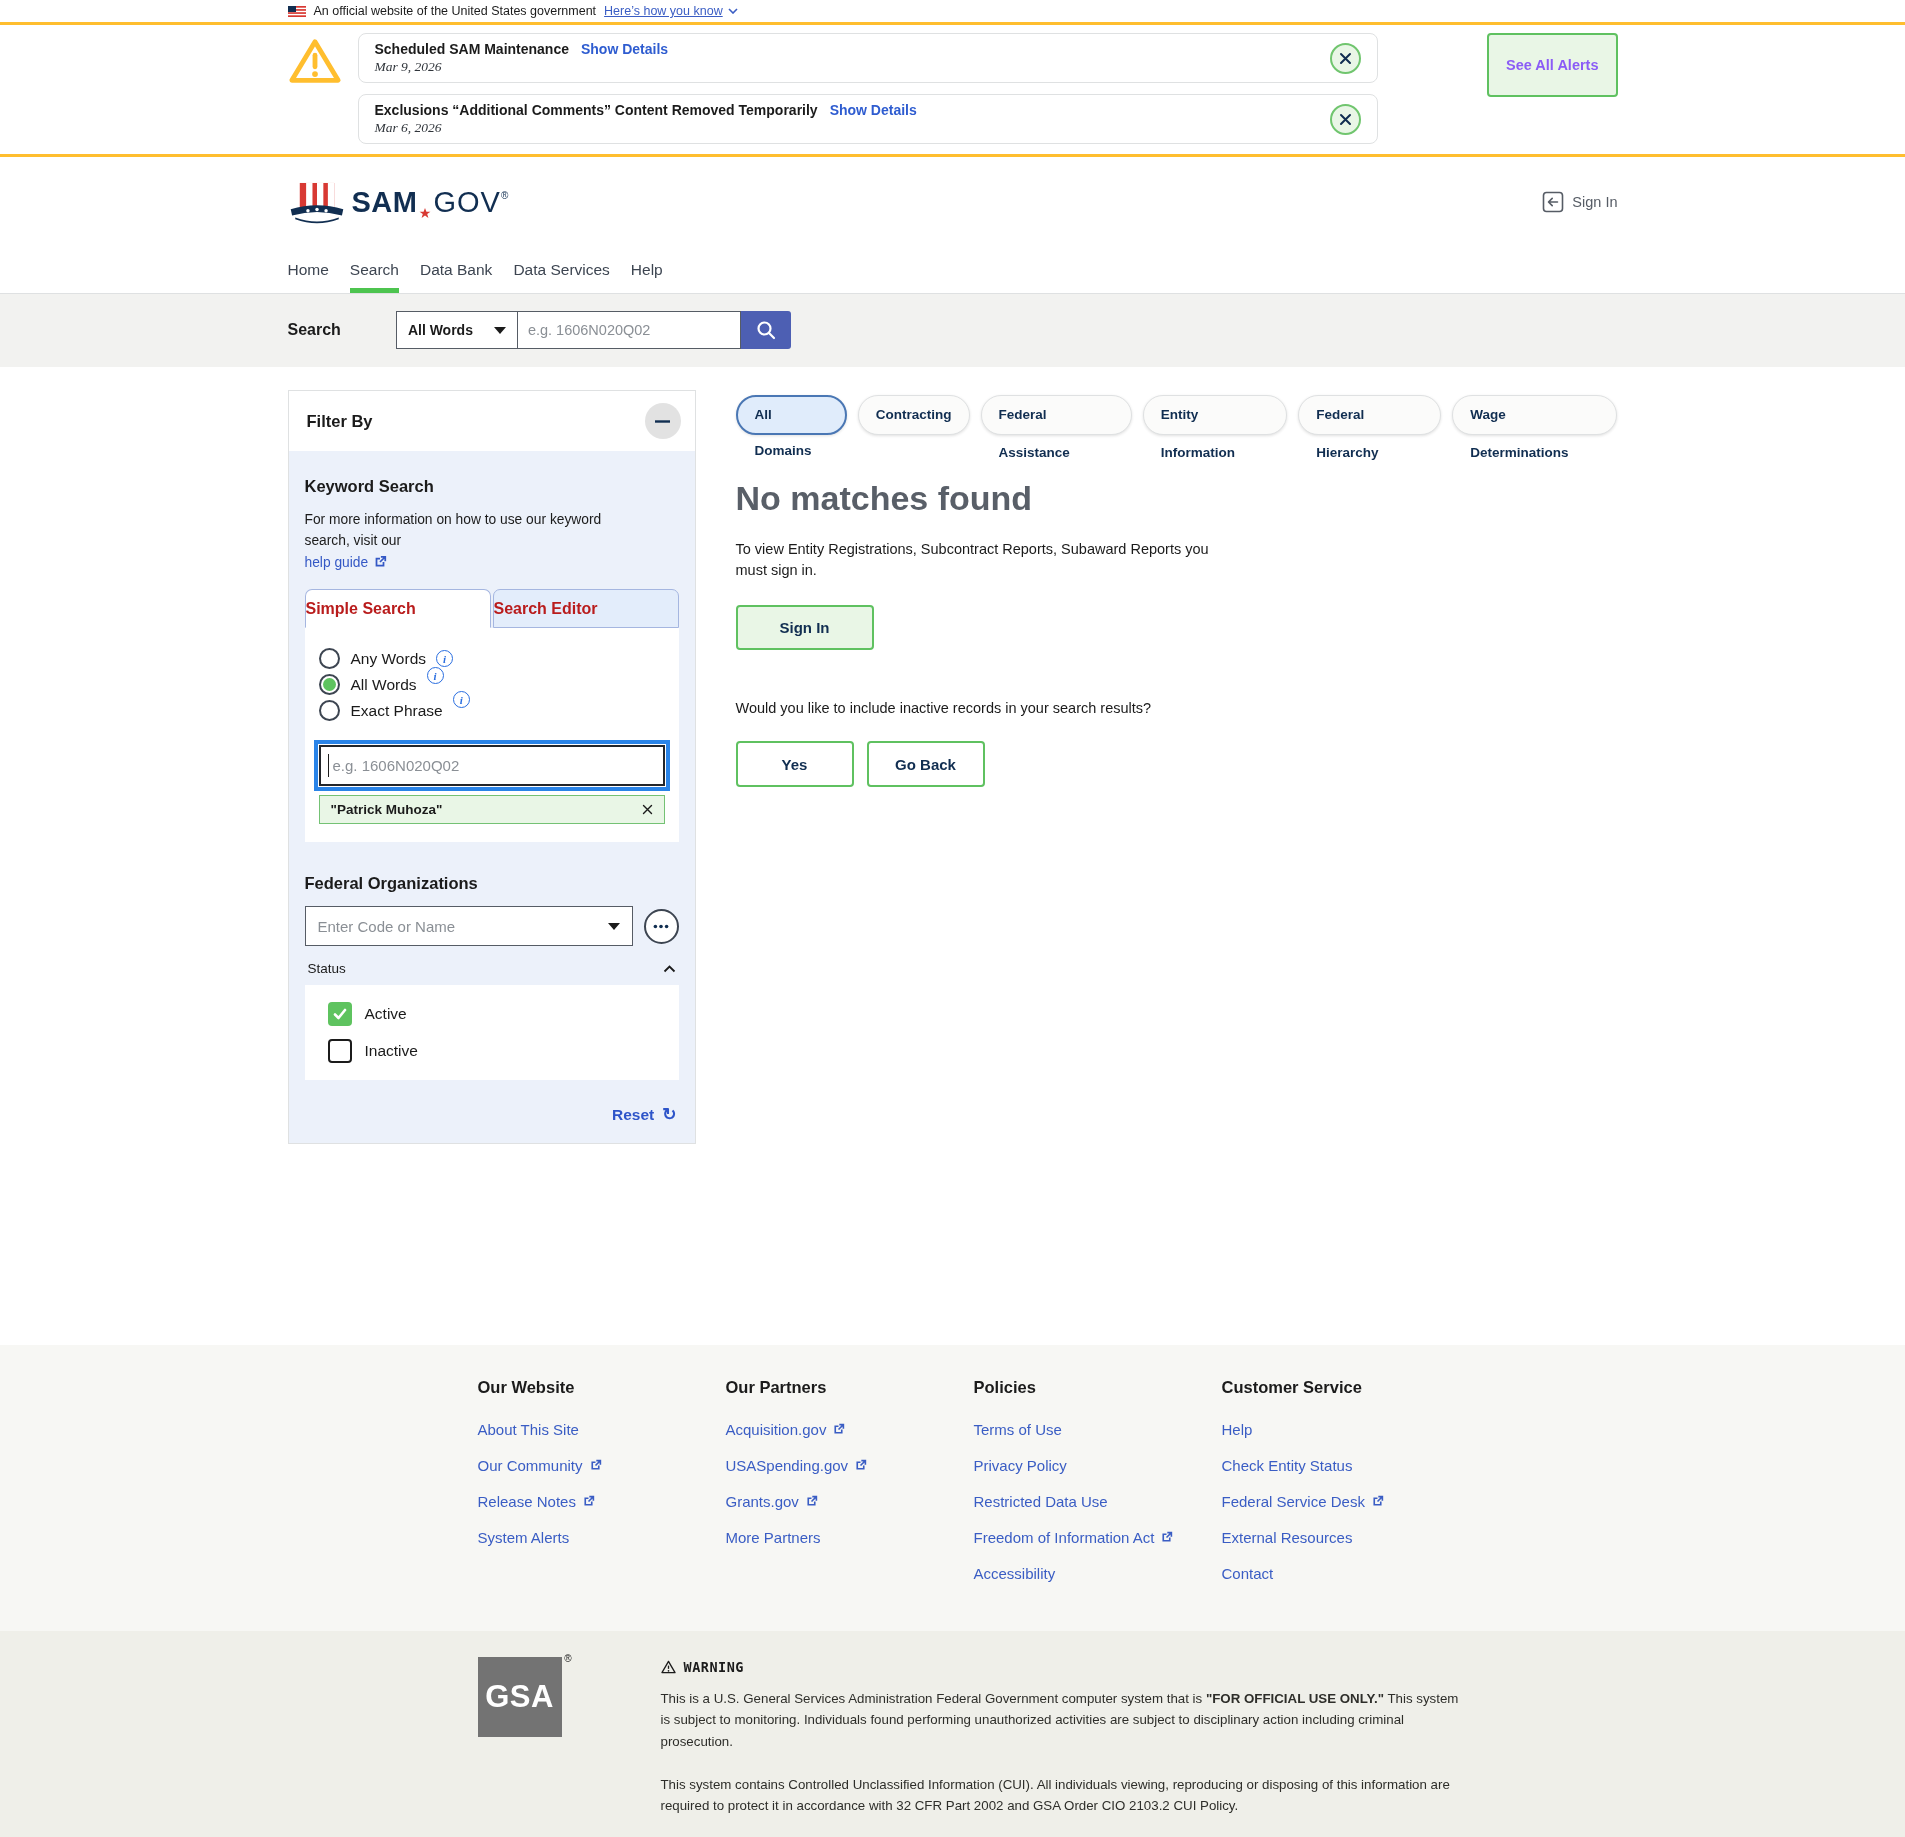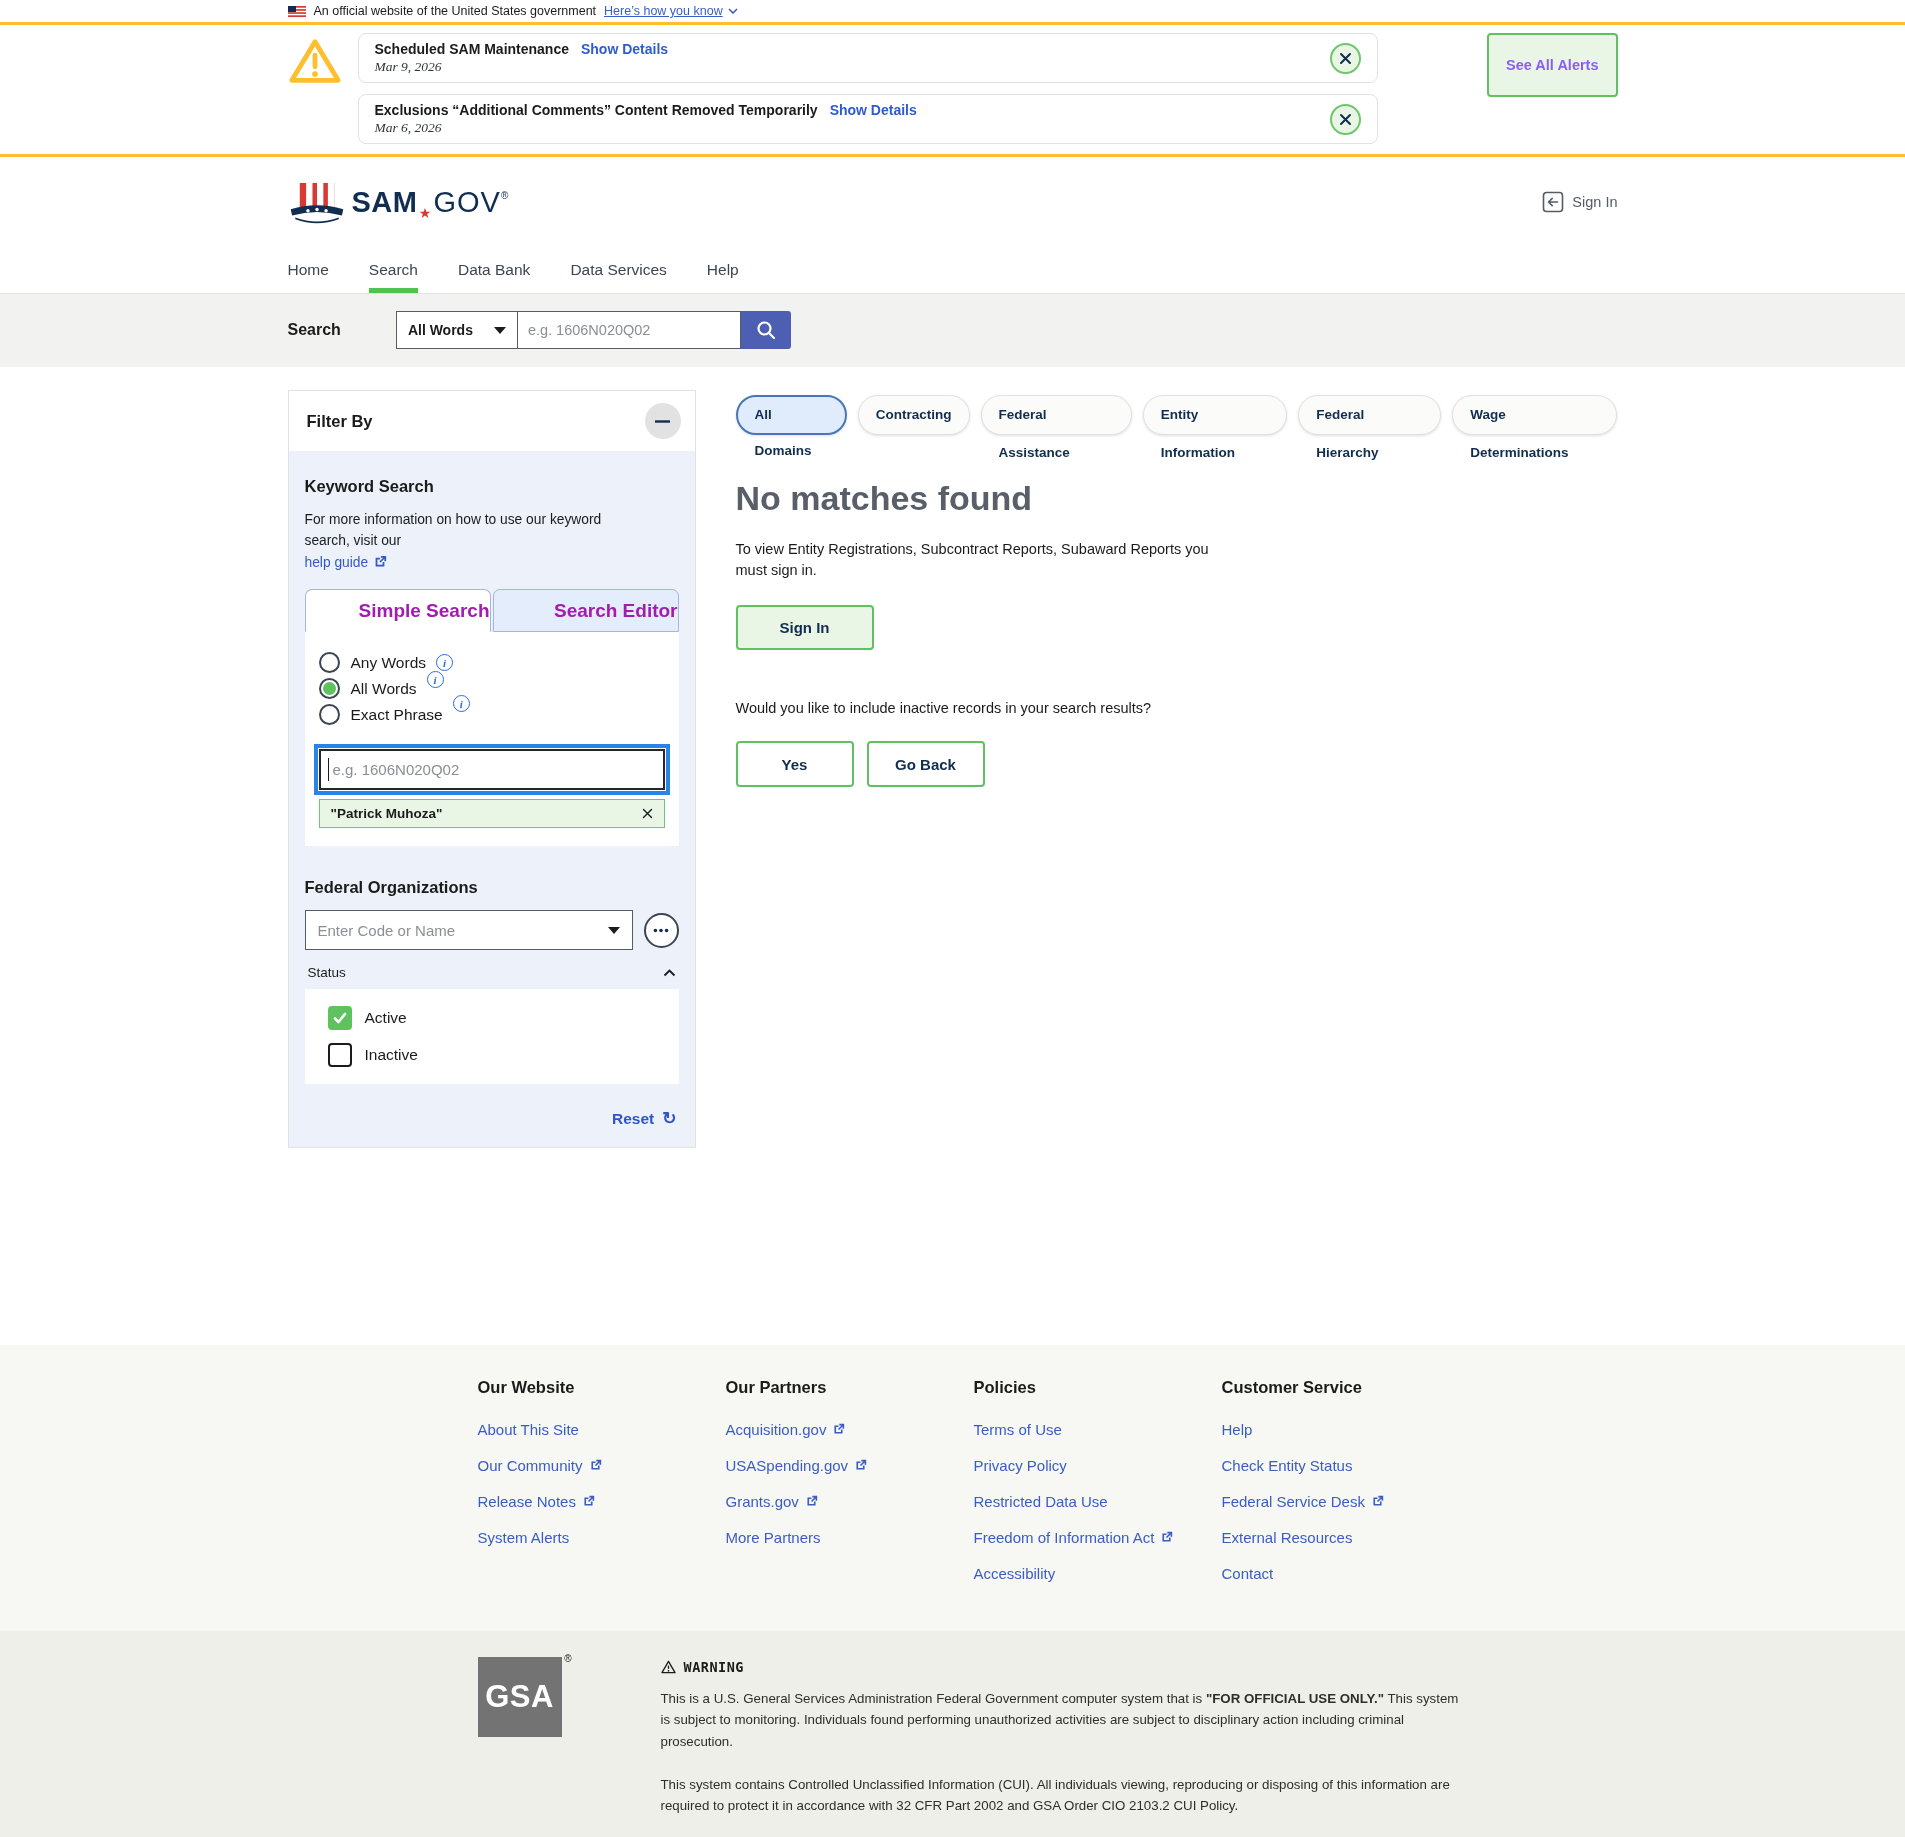--- a/index.html
+++ b/index.html
@@ -33,21 +33,21 @@
   .logo { display: flex; align-items: center; gap: 6px; }
   .logo-text { display: flex; align-items: baseline; }
   .logo-sam { font-weight: bold; font-size: 29px; color: #112e51; letter-spacing: 0.5px; }
   .logo-star { margin: 0 2px; align-self: flex-end; }
   .logo-gov { font-size: 29px; color: #112e51; letter-spacing: 1px; }
   .logo-reg { font-size: 10px; color: #112e51; align-self: flex-start; margin-top: 4px; }
   .sign-in-top { display: flex; align-items: center; gap: 8px; color: #565c65; font-size: 14.5px; cursor: pointer; }
 
   
   .site-nav { border-bottom: 1px solid #dfe1e2; }
-  .site-nav .container { display: flex; gap: 40px; height: 46px; align-items: center; }
+  .site-nav .container { display: flex; gap: 21px; height: 46px; align-items: center; }
   .nav-item { font-size: 15.5px; color: #3d4551; height: 46px; display: flex; align-items: center; position: relative; cursor: pointer; }
   .nav-item.active::after { content: ""; position: absolute; left: 0; right: 0; bottom: 0; height: 5px; background: #4dc44f; }
 
   
   .search-band { background: #f2f2f0; padding: 17px 0 18px; }
   .search-band .container { display: flex; align-items: center; }
   .search-label { font-weight: bold; font-size: 16px; margin-right: 55px; }
   .mode-select { width: 122px; height: 38px; background: #fff; border: 1px solid #565c65;
     display: flex; align-items: center; justify-content: space-between; padding: 0 11px; font-size: 14px; font-weight: bold; cursor: pointer; }
   .caret-down { width: 0; height: 0; border-left: 6px solid transparent; border-right: 6px solid transparent; border-top: 7px solid #1b1b1b; }
@@ -65,21 +65,21 @@
   .filter-panel { width: 408px; border: 1px solid #dfe1e2; background: #ecf1fa; margin-top: 23px; flex: none; }
   .panel-header { background: #fff; padding: 12px 14px 12px 18px; display: flex; align-items: center; justify-content: space-between; }
   .panel-title { font-weight: bold; font-size: 16.5px; color: #1b1b1b; }
   .collapse-btn { width: 36px; height: 36px; border-radius: 50%; background: #e2e2e2; border: none;
     display: flex; align-items: center; justify-content: center; cursor: pointer; }
   .panel-body { padding: 26px 16px 18px; }
   .kw-heading { font-weight: bold; font-size: 16.5px; margin-bottom: 13px; }
   .kw-intro { font-size: 13.8px; line-height: 1.55; max-width: 330px; }
   .help-link { color: #3458c5; cursor: pointer; display: inline-flex; align-items: center; gap: 5px; }
   .kw-tabs { display: flex; margin-top: 16px; gap: 2px; }
-  .kw-tab { flex: 1; text-align: right; padding: 10px 0 9px; font-size: 19px; font-weight: bold; color: #a21caf;
+  .kw-tab { flex: 1; text-align: left; padding: 10px 0 9px; font-size: 16px; font-weight: bold; color: #b91c1c;
     border: 1px solid #a5b6e0; border-radius: 7px 7px 0 0; cursor: pointer; }
   .kw-tab.active { background: #fff; border-bottom-color: #fff; }
   .kw-tab.inactive { background: #e3edfb; }
   .kw-card { background: #fff; padding: 20px 14px 18px; }
   .radio-row { display: flex; align-items: center; margin-bottom: 5px; }
   .radio-circle { width: 21px; height: 21px; border-radius: 50%; border: 2px solid #3d4551; margin-right: 11px;
     display: flex; align-items: center; justify-content: center; cursor: pointer; flex: none; background: #fff; }
   .radio-circle .dot { width: 13px; height: 13px; border-radius: 50%; background: #5ec35f; }
   .radio-label { font-size: 15.5px; }
   .info-icon { width: 17px; height: 17px; border-radius: 50%; border: 1.5px solid #2a6ee0; color: #2a6ee0;

